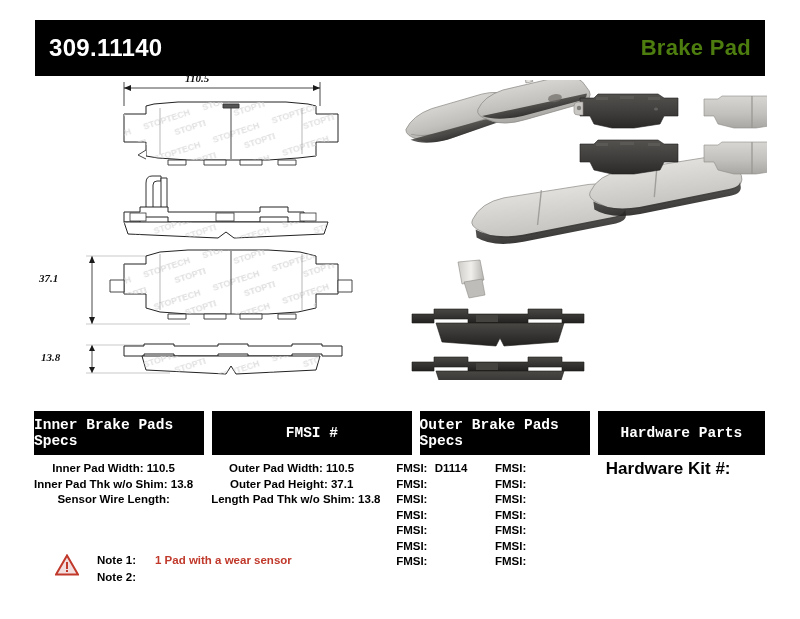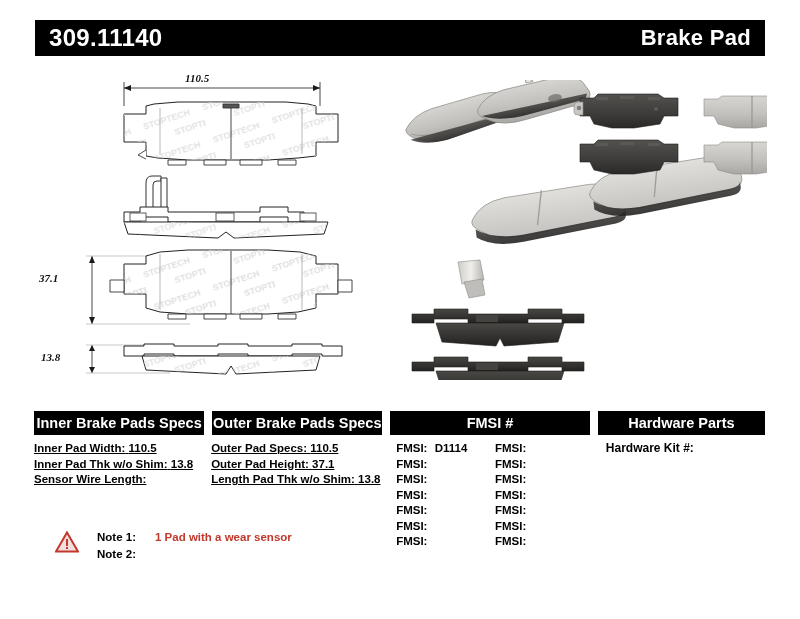--- a/index.html
+++ b/index.html
@@ -7,83 +7,82 @@
   body{
     width:800px;height:619px;position:relative;overflow:hidden;
     font-family:"Liberation Sans","DejaVu Sans",sans-serif;
     color:#000;
     -webkit-font-smoothing:antialiased;
   }
   .page{position:absolute;inset:0;background:#fff;}
 
   
   .header-bar{
-    position:absolute;left:35px;top:20px;width:730px;height:36px;
+    position:absolute;left:35px;top:20px;width:730px;height:56px;
     background:#000;display:flex;align-items:center;justify-content:space-between;
     padding:0 14px;box-sizing:border-box;
   }
   .header-part{
     color:#fff;font-size:24px;font-weight:bold;letter-spacing:.3px;
     font-family:"Liberation Sans","DejaVu Sans",sans-serif;
   }
   .header-title{
-    color:#ffffff;font-size:22px;font-weight:bold;letter-spacing:.3px;
+    color:#4d7c0f;font-size:22px;font-weight:bold;letter-spacing:.3px;
   }
 
   
   .drawings{position:absolute;left:40px;top:64px;width:350px;height:330px;}
   .photos{position:absolute;left:392px;top:80px;width:375px;height:300px;}
 
   .dimtext{
     position:absolute;font-size:11px;font-weight:bold;font-style:italic;
     font-family:"Liberation Serif","DejaVu Serif",serif;color:#111;
   }
 
   
   .table{position:absolute;left:34px;top:411px;width:731px;}
-  .thead{display:flex;height:24px;gap:8px;}
+  .thead{display:flex;height:44px;gap:8px;font-family:Liberation Mono, monospace;}
   .th{
     background:#000;color:#fff;font-size:14.5px;font-weight:bold;
     display:flex;align-items:center;justify-content:center;
     box-sizing:border-box;
   }
   .th-inner{width:175px;}
   .th-outer{width:175px;}
   .th-fmsi{width:205px;}
   .th-related{width:172px;}
 
   .tbody{display:flex;gap:4px;padding-top:6px;}
   .col-inner{width:175px;}
   .col-outer{width:175px;}
   .col-fmsi{width:205px;display:flex;}
   .col-related{width:172px;}
 
   .specline{
-    font-size:11.5px;font-weight:bold;text-align:left;
+    font-size:11.5px;font-weight:bold;text-align:center;
     padding-right:14px;line-height:15.5px;white-space:nowrap;
     box-sizing:border-box;
-    text-decoration:underline;
   }
   .specline .val{font-weight:bold;}
 
   .fmsi-sub{flex:1;}
   .fmsi-line{
     font-size:11.5px;font-weight:bold;line-height:15.5px;white-space:nowrap;
   }
   .fmsi-sub-a .fmsi-line{padding-left:6px;}
   .fmsi-sub-b .fmsi-line{padding-left:4px;}
   .fmsi-val{padding-left:4px;}
 
   .related-line{
-    font-size:12px;font-weight:bold;line-height:15.5px;
+    font-size:17px;font-weight:bold;line-height:15.5px;
     padding-left:10px;white-space:nowrap;
   }
 
   
-  .notes{position:absolute;left:55px;top:529px;display:flex;align-items:flex-start;}
+  .notes{position:absolute;left:55px;top:552px;display:flex;align-items:flex-start;}
   .warn-icon{width:24px;height:22px;margin-top:2px;flex:0 0 auto;}
   .notes-text{margin-left:18px;}
   .note-row{display:flex;font-size:11.5px;line-height:17px;white-space:nowrap;}
   .note-label{font-weight:bold;color:#000;width:52px;}
   .note-value{font-weight:bold;color:#c0392b;padding-left:6px;}
   .note-value.empty{color:#000;}
 </style>
 </head>
 <body>
 
@@ -327,22 +326,22 @@
           <rect x="64" y="11" width="22" height="7" fill="#45433f"></rect>
         </g>
       </g>
     </svg>
   </div>
 
   <div class="table">
 
     <div class="thead">
       <div class="th th-inner">Inner Brake Pads Specs</div>
+      <div class="th th-fmsi">FMSI #</div>
       <div class="th th-outer">Outer Brake Pads Specs</div>
-      <div class="th th-fmsi">FMSI #</div>
       <div class="th th-related">Hardware Parts</div>
     </div>
 
     <div class="tbody">
 
       <div class="col-inner">
         <div class="specline">
           <span>Inner Pad Width:</span>
           <span class="val">110.5</span>
         </div>
@@ -351,21 +350,21 @@
           <span class="val">13.8</span>
         </div>
         <div class="specline">
           <span>Sensor Wire Length:</span>
           <span class="val"></span>
         </div>
       </div>
 
       <div class="col-outer">
         <div class="specline">
-          <span>Outer Pad Specs:</span>
+          <span>Outer Pad Width:</span>
           <span class="val">110.5</span>
         </div>
         <div class="specline">
           <span>Outer Pad Height:</span>
           <span class="val">37.1</span>
         </div>
         <div class="specline">
           <span>Length Pad Thk w/o Shim:</span>
           <span class="val">13.8</span>
         </div>

